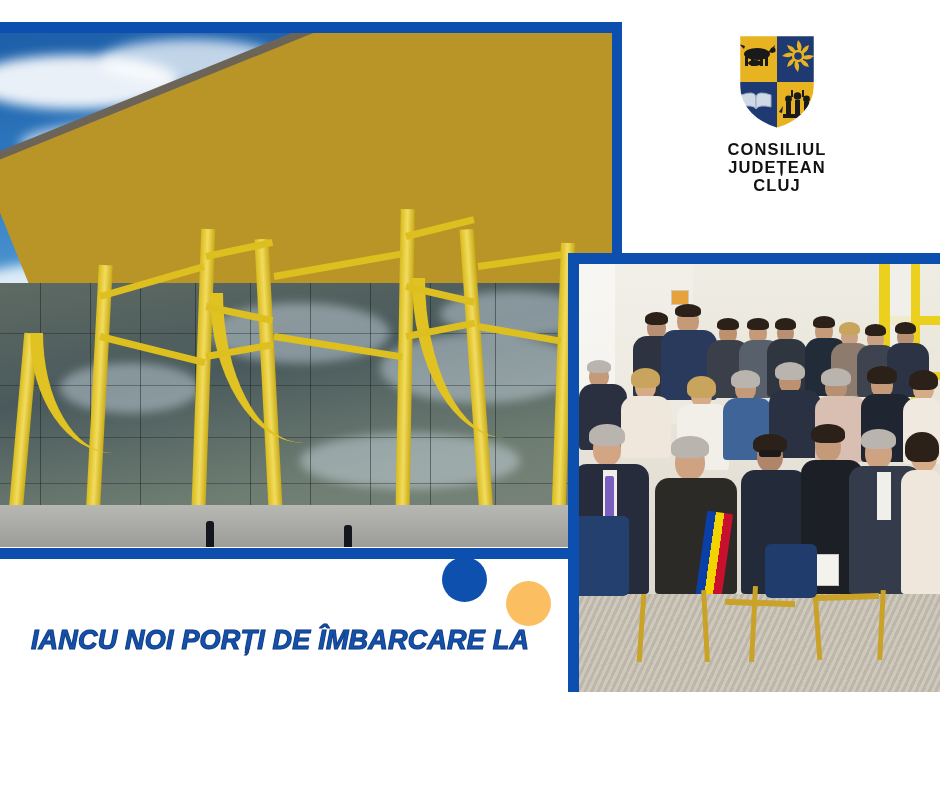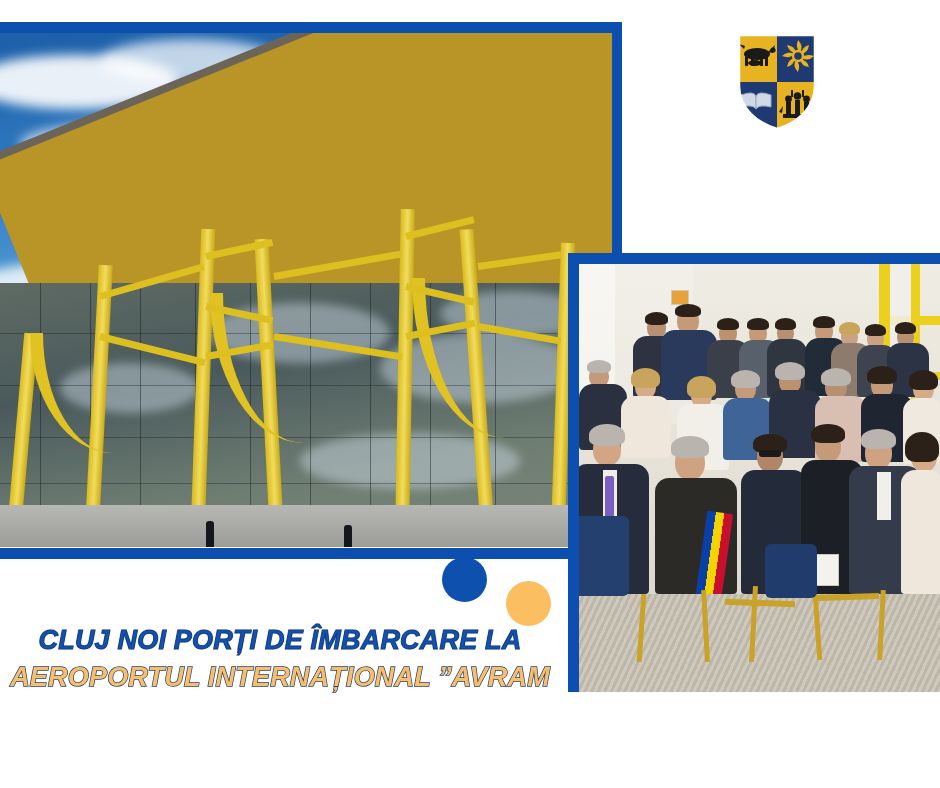--- a/index.html
+++ b/index.html
@@ -369,23 +369,27 @@
           <circle cx="62.5" cy="64" r="3.8"></circle>
           <circle cx="71.5" cy="67" r="3.4"></circle>
           <path d="M48 74 l-4 6 3 1 Z"></path>
           <path d="M78 74 l4 6 -3 1 Z"></path>
           <rect x="56" y="58" width="2" height="7"></rect>
           <rect x="67" y="58" width="2" height="7"></rect>
         </g>
       </g>
       <path d="M4 3 H80 V54 C80 76 62 91 42 97 C22 91 4 76 4 54 Z" fill="none" stroke="#ffffff" stroke-width="2.5"></path>
     </svg>
+    <div class="logo-text">
+      <span>CONSILIUL</span><br>
+      <span>JUDEȚEAN</span><br>
+      <span>CLUJ</span>
+    </div>
   </div>
 
   <div class="dot dot-blue"></div>
   <div class="dot dot-orange"></div>
 
   <div class="title">
-    <span class="l1">CLUJ NOI PORȚI DE ÎMBARCARE LA</span>
-    <span class="l2">AEROPORTUL INTERNAȚIONAL ”AVRAM</span>
+    <span class="l1">IANCU NOI PORȚI DE ÎMBARCARE LA</span>
   </div>
 
 </div>
 
 </body></html>

